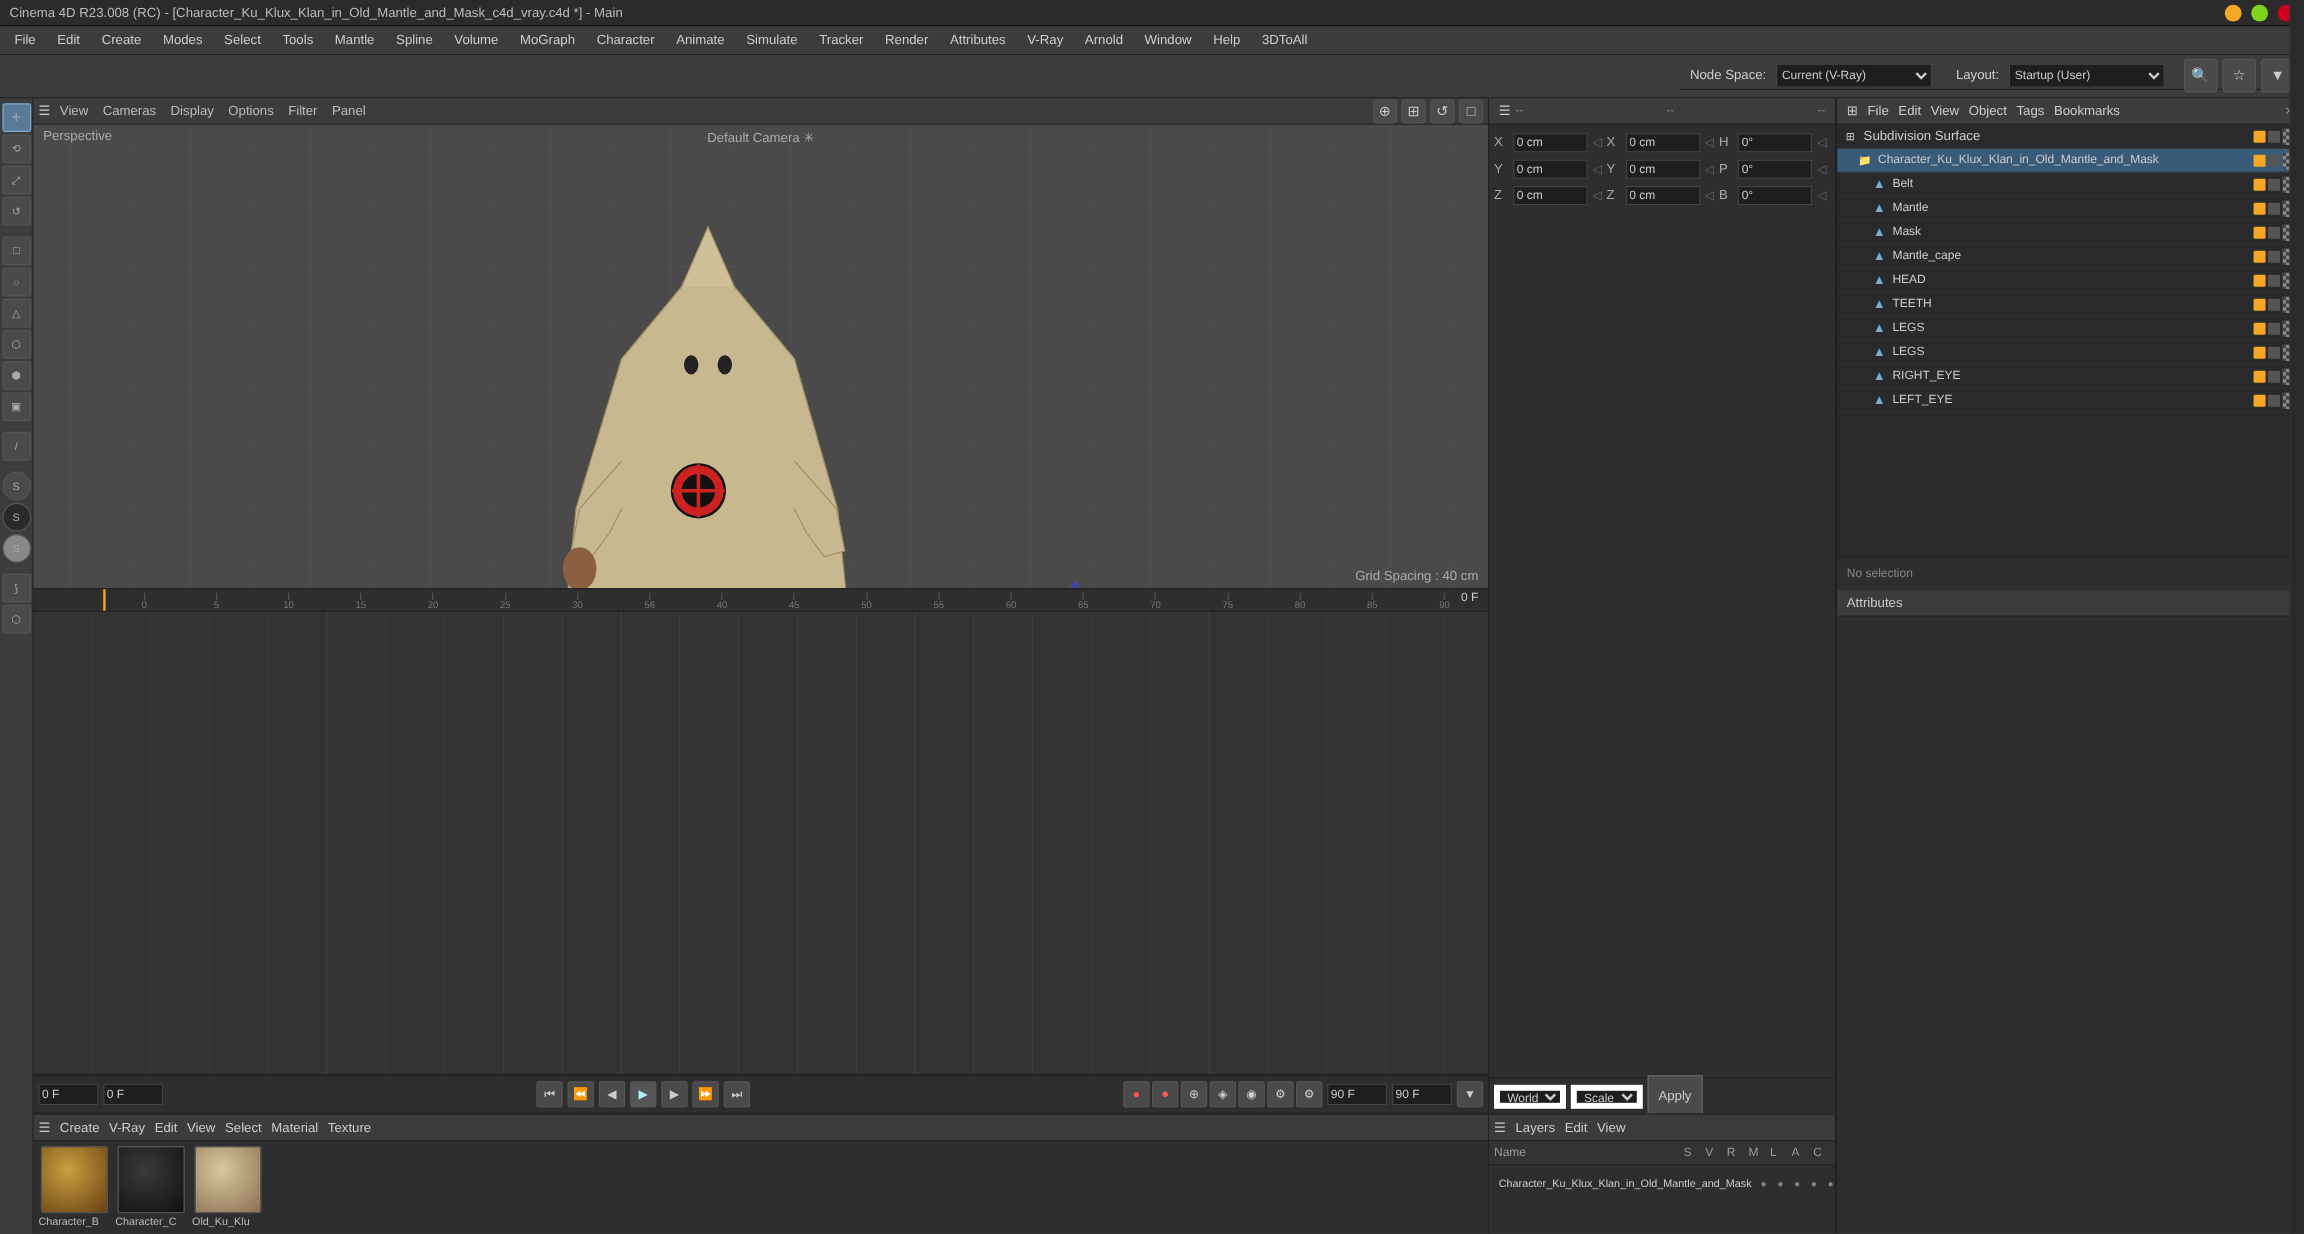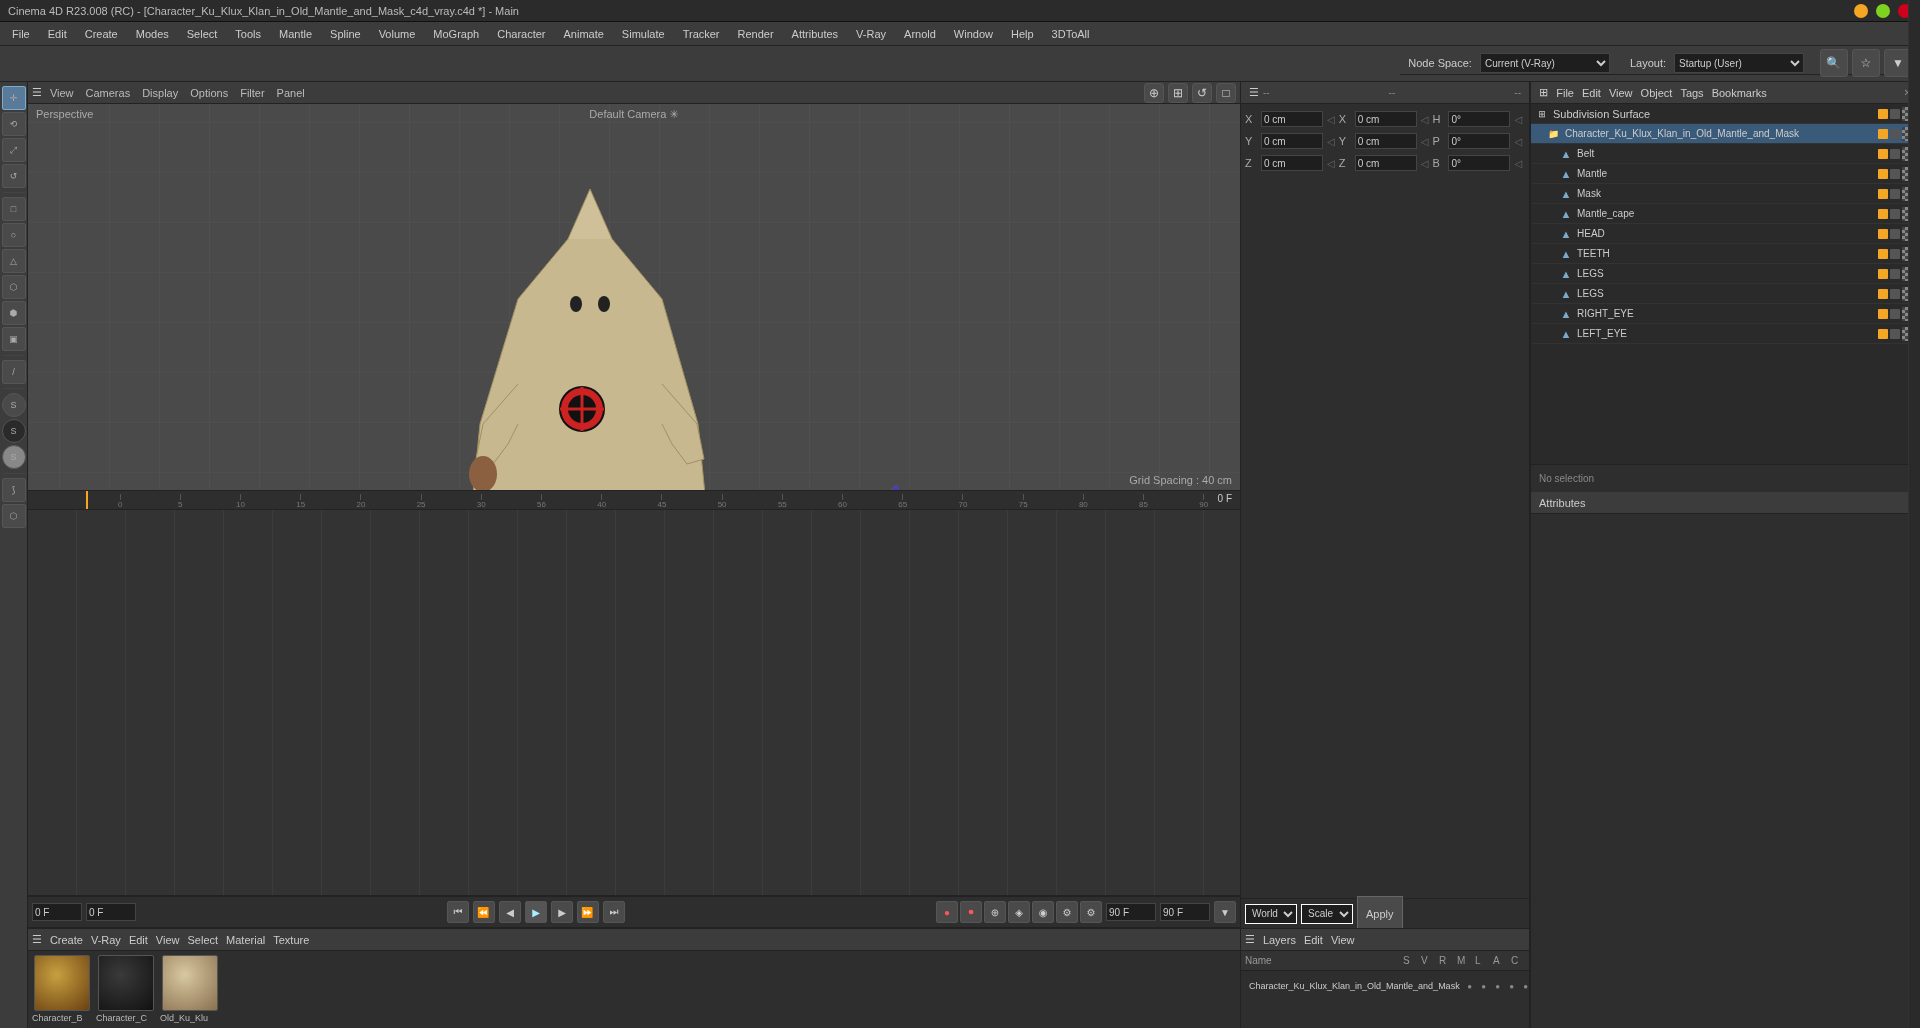--- a/index.html
+++ b/index.html
@@ -347,21 +347,21 @@
       height: 30px;
       background: #2e2e2e;
       display: flex;
       align-items: center;
       padding: 0 4px;
       gap: 4px;
       border-top: 1px solid #222;
     }
     .transform-select {
       background: #1e1e1e;
-      border: 1px solid #ffffff;
+      border: 5px solid #ffffff;
       color: #ccc;
       height: 20px;
       font-size: 10px;
       padding: 0 2px;
     }
     .apply-btn {
       background: #4a4a4a;
       border: 1px solid #666;
       color: #ccc;
       height: 36px;

